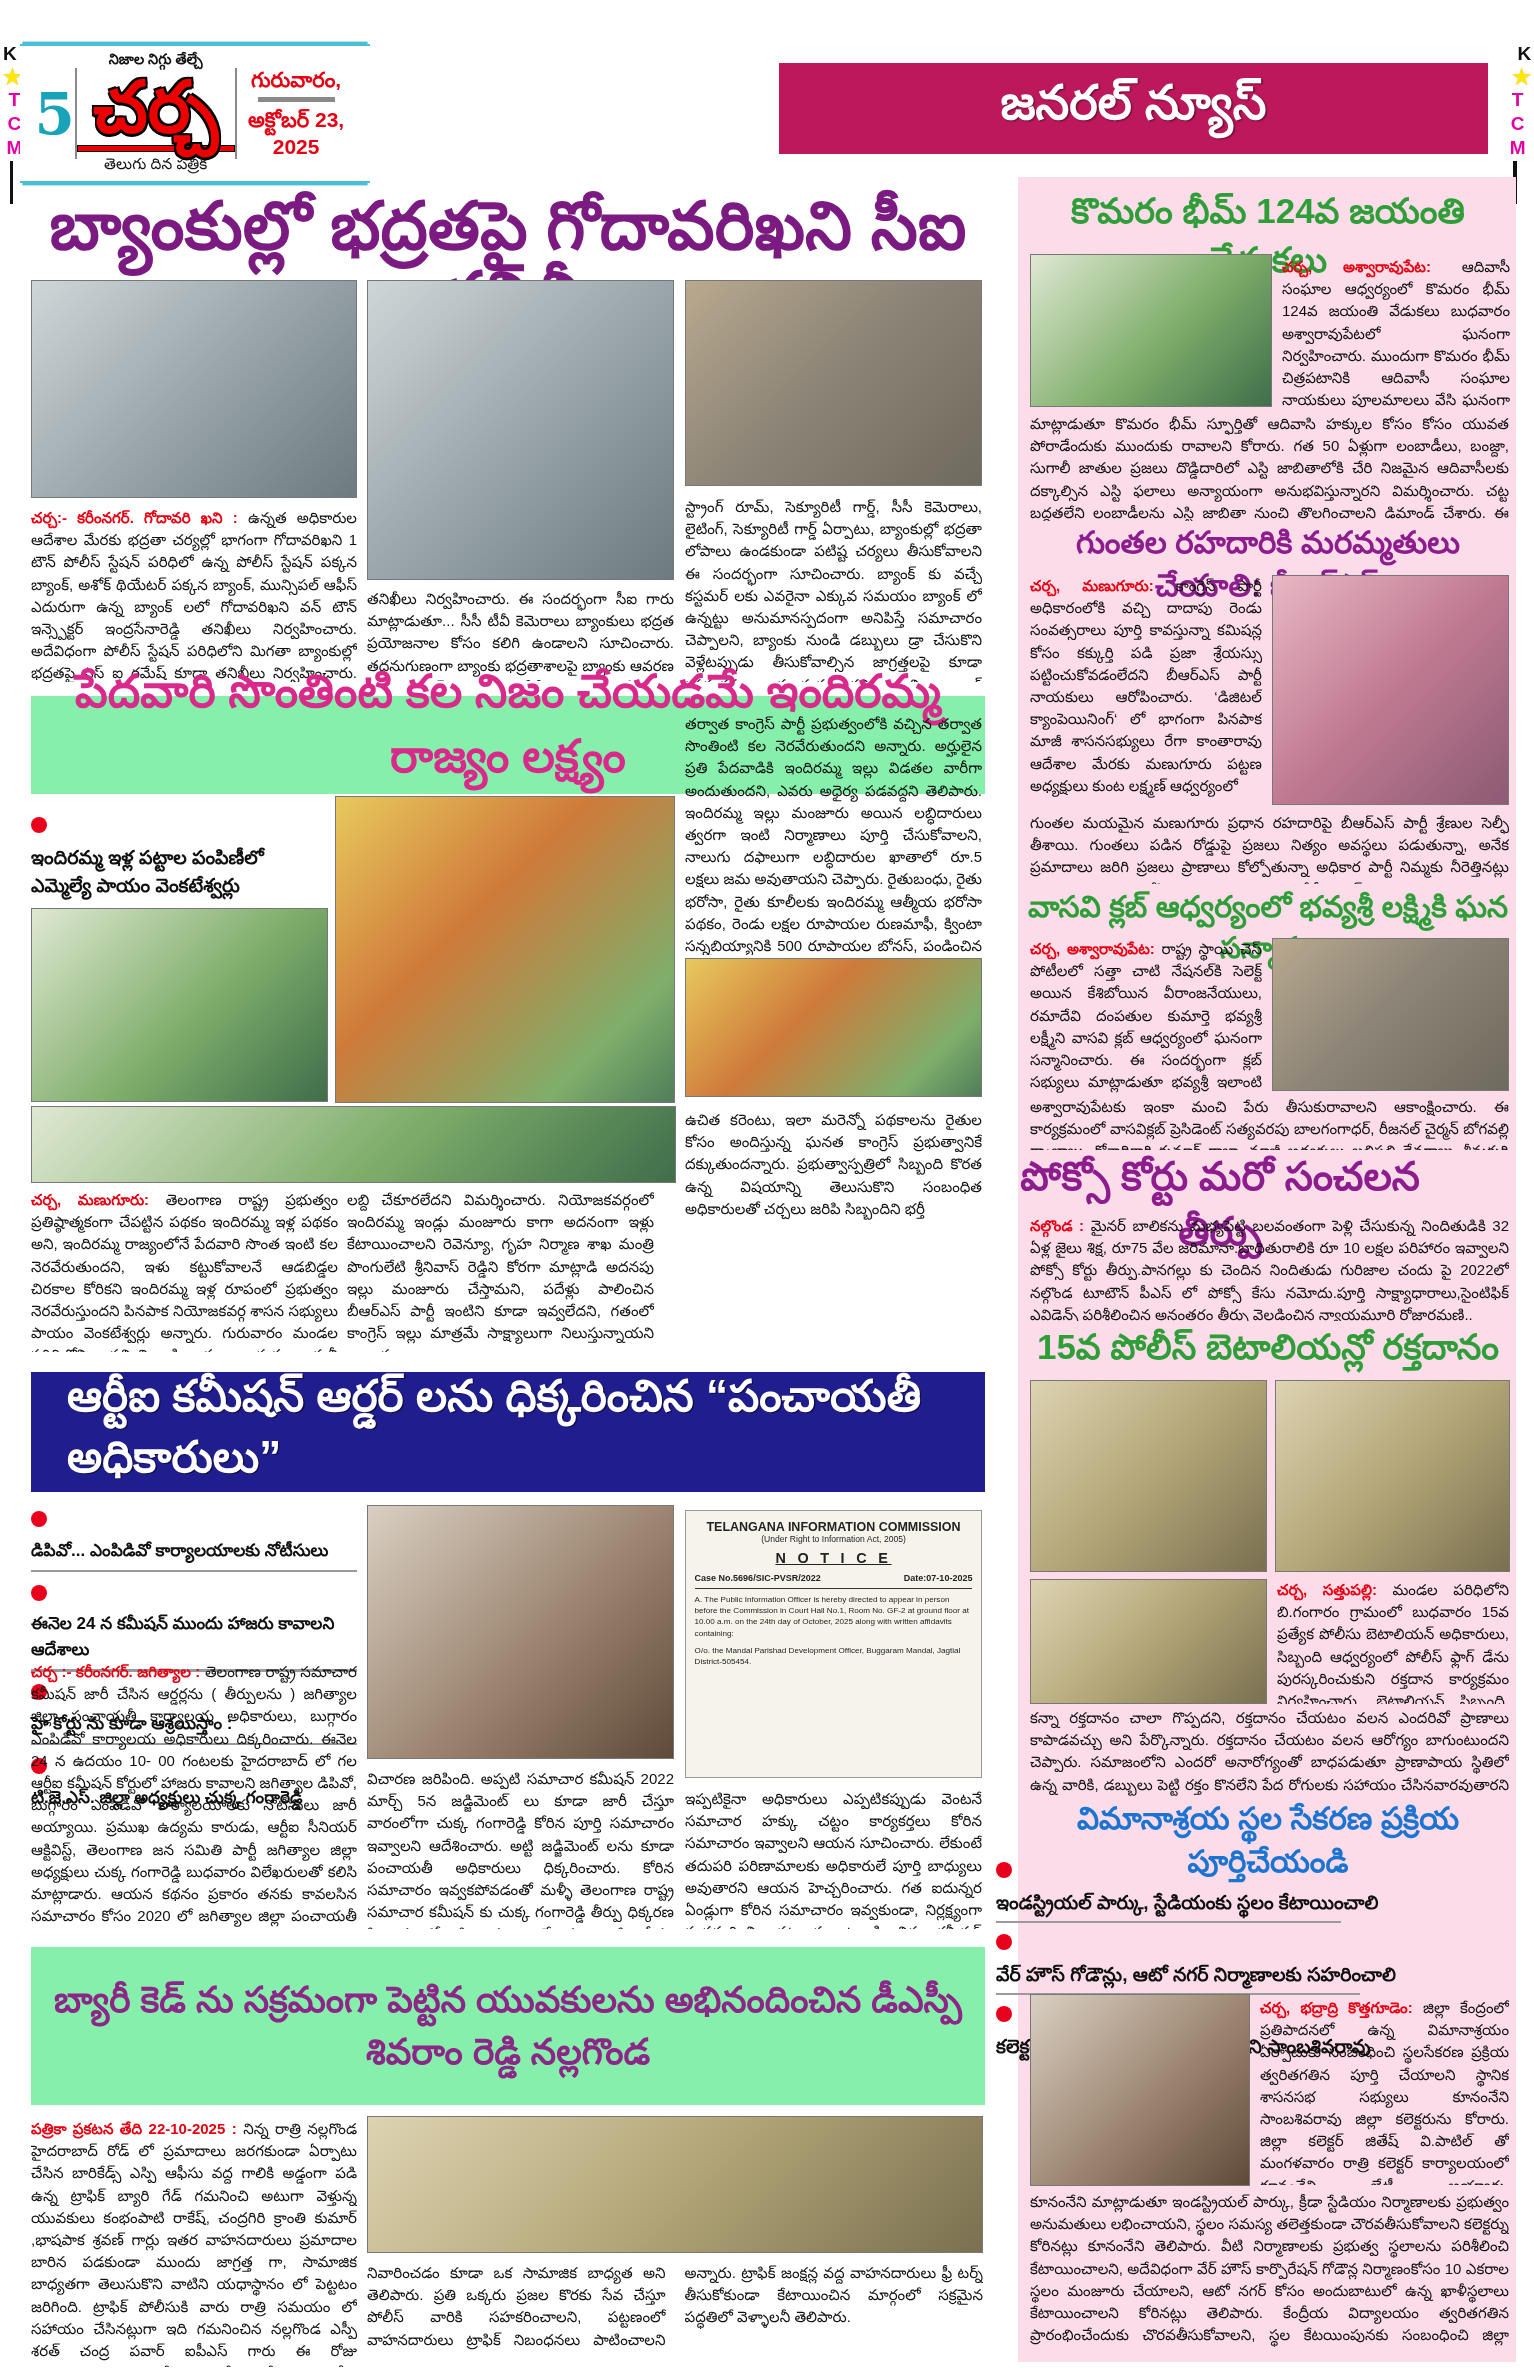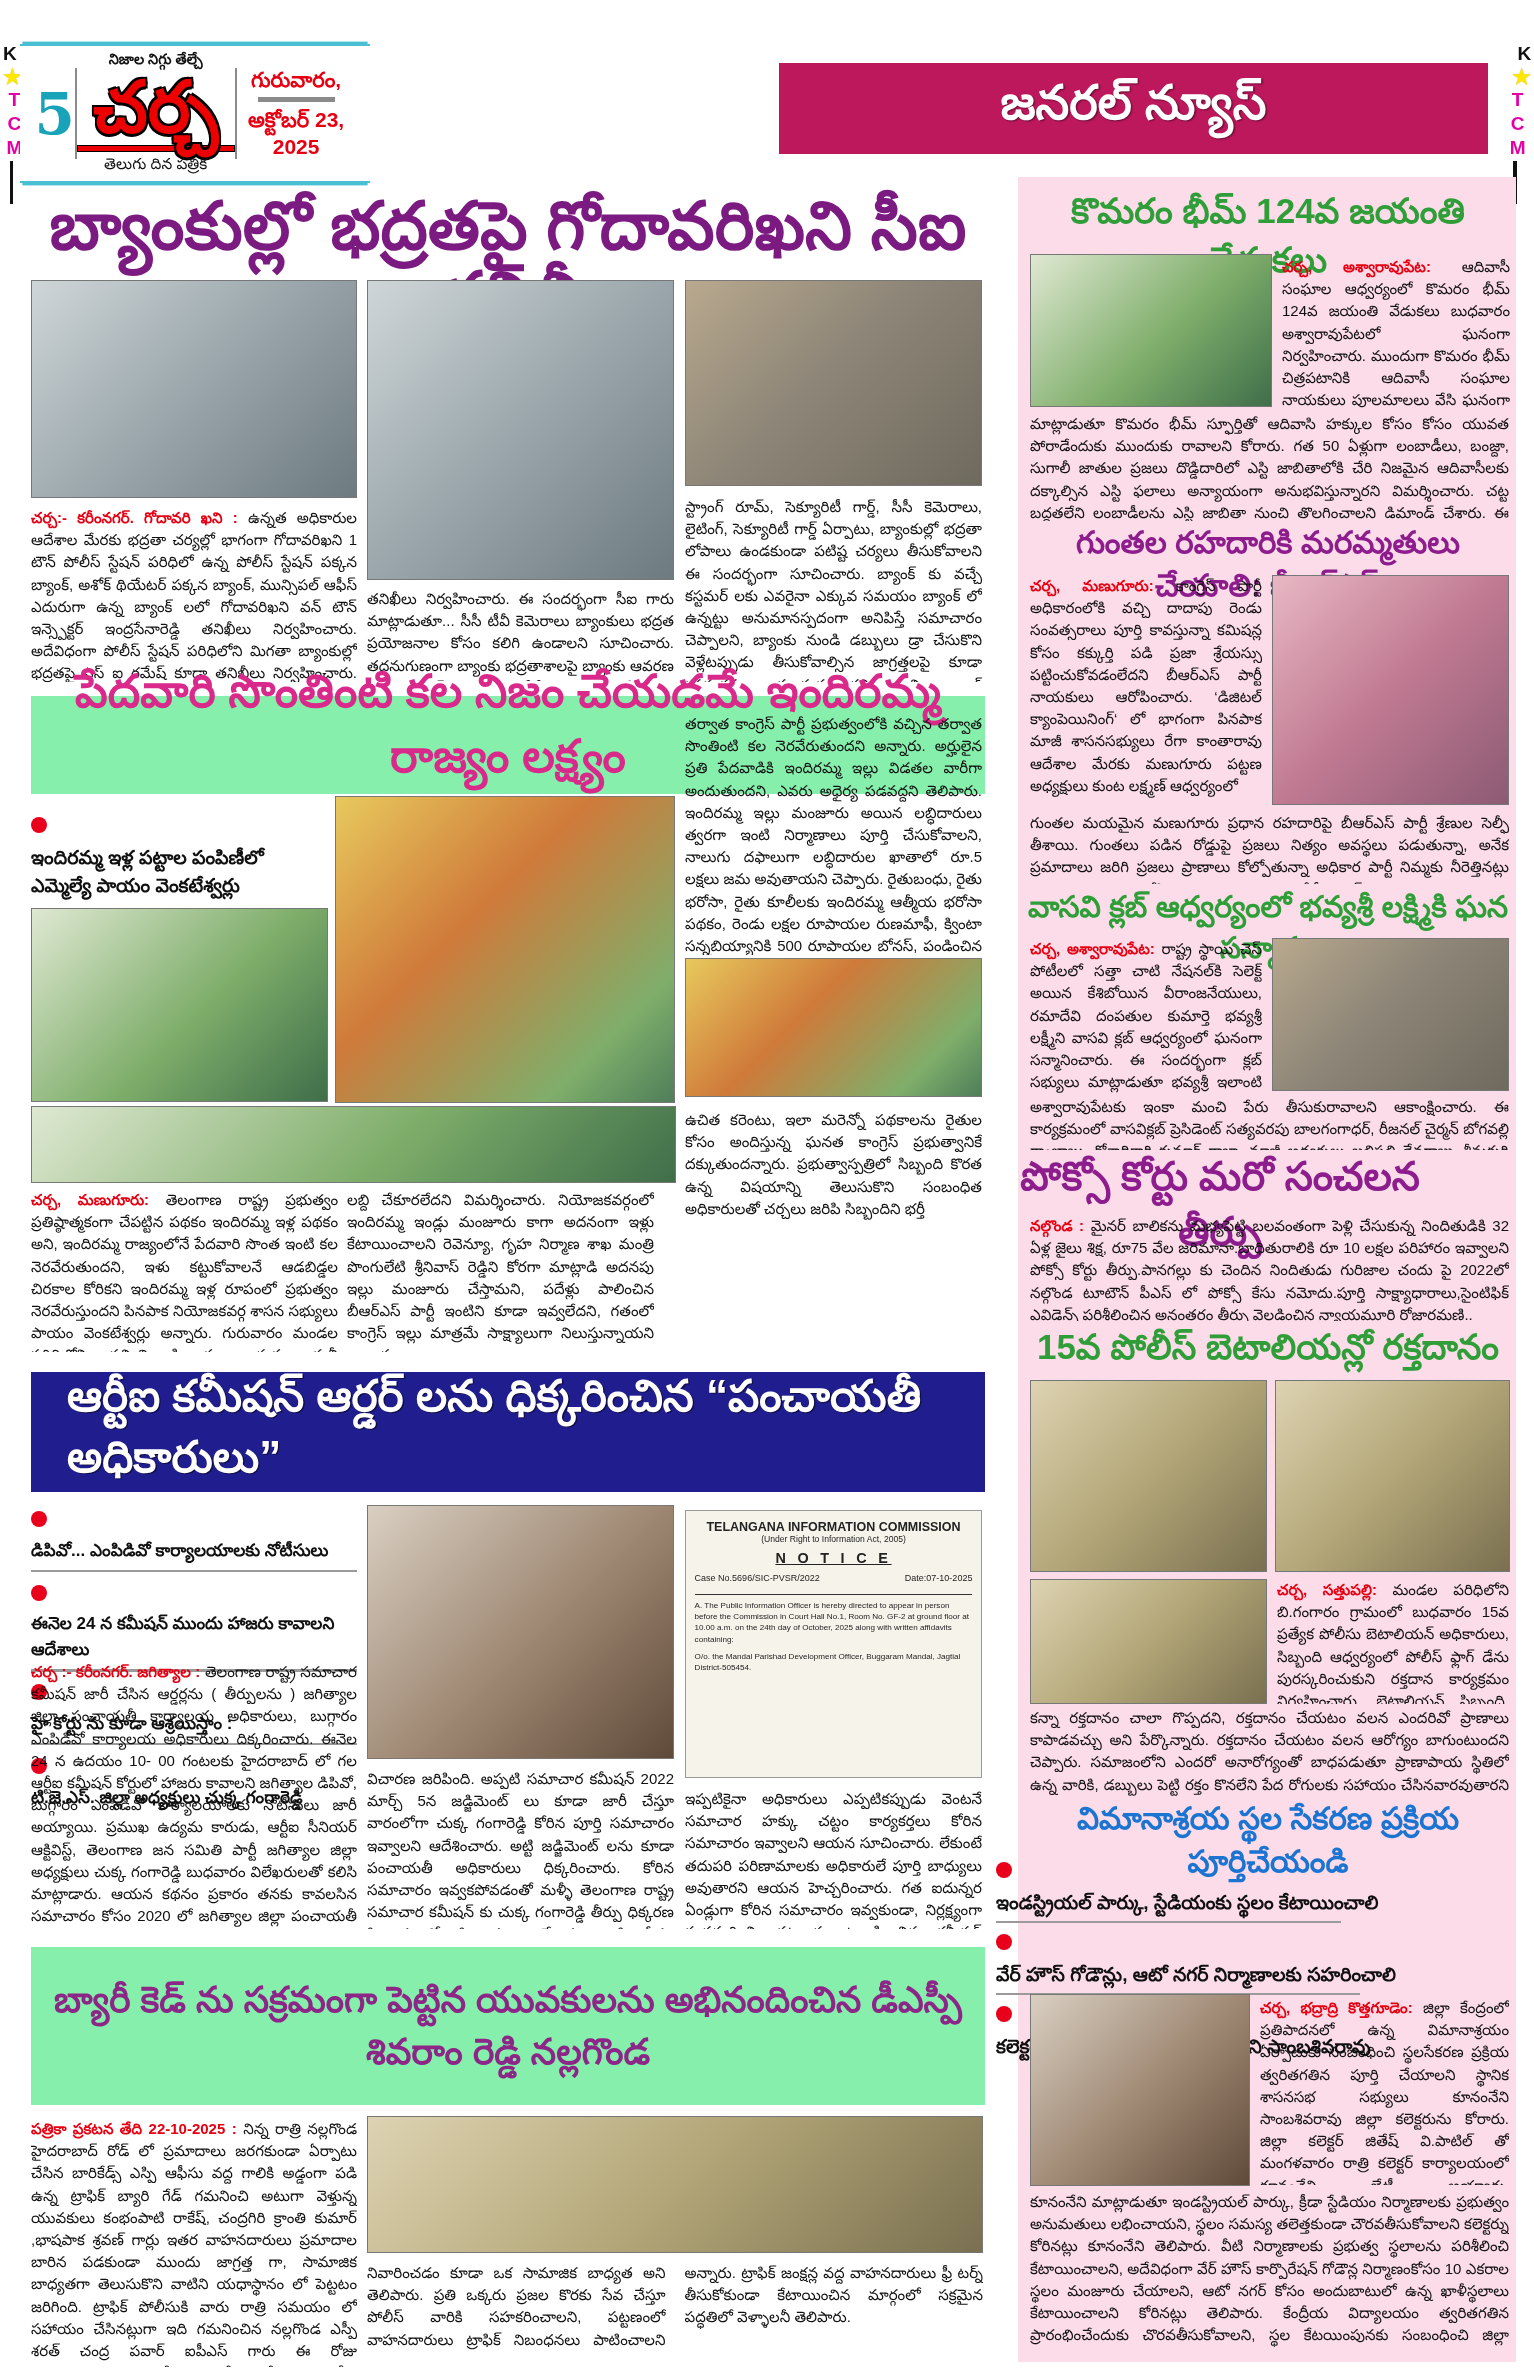--- a/index.html
+++ b/index.html
@@ -57,21 +57,21 @@
   .photo.portrait { background:linear-gradient(135deg,#d9cfc2 0%,#9c8570 55%,#5f4a3a 100%); }
 
   
   .pink-col { background:#fbdce8; }
 
   
   .notice { background:#f6f3ea; border:0.5px solid #999; color:#222; padding:8.6px; text-align:center; overflow:hidden; }
   .notice .nt { font-weight:bold; font-size:12.5px; }
   .notice .ns { font-size:8.6px; }
   .notice .nh { font-weight:bold; font-size:14.4px; letter-spacing:3.8px; text-decoration:underline; margin:6.7px 0; }
-  .notice .nrow { display:flex; justify-content:space-between; font-size:9px; font-weight:normal; border-bottom:1px solid #333; padding-bottom:11px; margin-bottom:4.8px; }
+  .notice .nrow { display:flex; justify-content:space-between; font-size:9px; font-weight:bold; border-bottom:1px solid #333; padding-bottom:5px; margin-bottom:4.8px; }
   .notice .nb { font-size:8.1px; text-align:left; line-height:1.4; }
 
   .two-col { column-count:2; column-gap:19px; }
 </style>
 </head>
 <body>
 
 <div id="page">
 
   <div class="abs edge-strip" style="left:2.9px; top:43px;">

